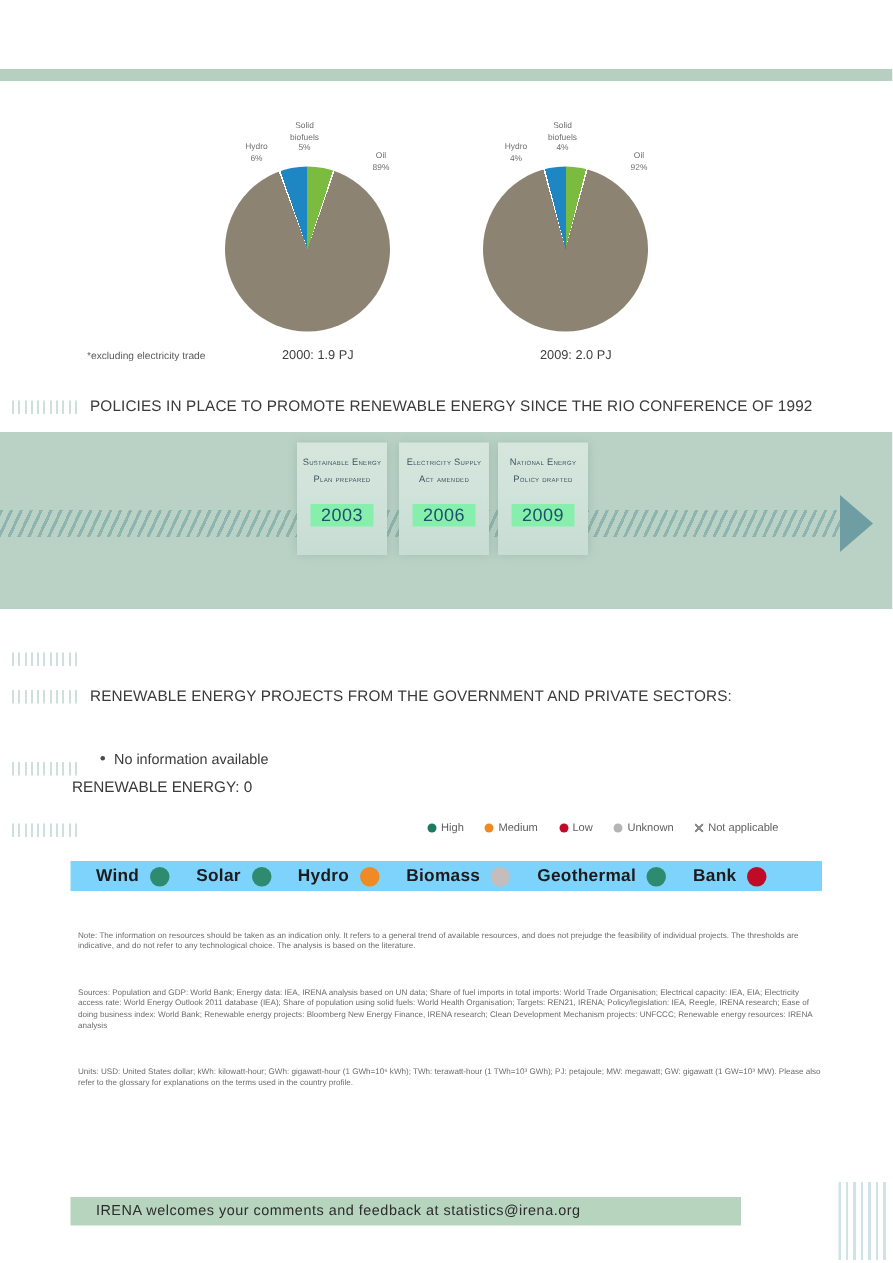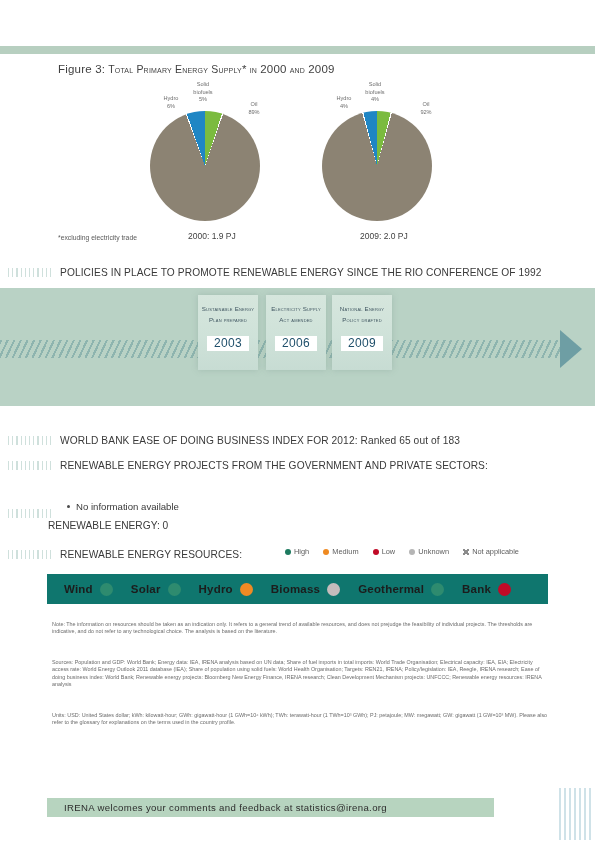--- a/index.html
+++ b/index.html
@@ -90,39 +90,39 @@
     position:absolute;top:7px;width:60px;height:75px;
     background:linear-gradient(180deg,#d6e6dd 0%,#cfe2d9 55%,#c7dcd3 100%);
     box-shadow:0 0 6px rgba(120,150,140,.35);
   }
   .tl-card .cap{
     position:absolute;left:3px;right:3px;top:8px;
     font-size:6.2px;color:#3f5560;text-align:center;line-height:11px;
     font-variant:small-caps;letter-spacing:.2px;
   }
   .tl-year{
-    position:absolute;top:48px;width:42px;height:15px;background:#ffffff;
+    position:absolute;top:48px;width:42px;height:15px;background:#86efac;
     color:#20506b;font-size:12px;text-align:center;line-height:15px;
     letter-spacing:.3px;
   }
 
   
   .legend{position:absolute;left:252px;top:547px;font-size:7.4px;color:#5d5d5d;margin-left:33px;}
   .legend span.item{margin-right:12px;white-space:nowrap;}
   .dot{display:inline-block;width:6px;height:6px;border-radius:50%;vertical-align:-.5px;margin-right:3px;}
   .xmark{display:inline-block;width:6px;height:6px;vertical-align:-.5px;margin-right:3px;
          background:#8c8c8c;
          -webkit-mask:linear-gradient(45deg,transparent 40%,#000 40% 60%,transparent 60%),
                       linear-gradient(-45deg,transparent 40%,#000 40% 60%,transparent 60%);
          mask:linear-gradient(45deg,transparent 40%,#000 40% 60%,transparent 60%),
               linear-gradient(-45deg,transparent 40%,#000 40% 60%,transparent 60%);}
 
   .res-bar{
-    position:absolute;left:47px;top:574px;width:501px;height:30px;
-    background:#0f766e;display:flex;align-items:center;padding-left:17px;box-sizing:border-box;
+    position:absolute;left:47px;top:574px;width:501px;height:20px;
+    background:#7dd3fc;display:flex;align-items:center;padding-left:17px;box-sizing:border-box;
   }
   .res-item{display:flex;align-items:center;margin-right:18px;}
   .res-item .name{font-size:11.5px;font-weight:bold;color:#1c1c1c;margin-right:7px;letter-spacing:.2px;}
   .res-item .bigdot{width:13px;height:13px;border-radius:50%;}
 
   
   .notes{position:absolute;left:52px;width:498px;font-size:5.4px;color:#6c6c6c;line-height:7.4px;text-align:left;}
 
   
   .footer-bar{
@@ -139,28 +139,20 @@
   }
   .bullet{display:inline-block;width:3px;height:3px;border-radius:50%;background:#4a4a4a;vertical-align:2px;margin-right:6px;}
 </style>
 </head>
 <body>
 
 <div class="top-rule"></div>
 
 <div class="figure-block">
 
-  <div class="fig-title">
-    <span class="num">Figure 3:</span>
-    <span>Total Primary Energy Supply</span><span class="num">*</span>
-    <span>in</span>
-    <span class="yr">2000</span>
-    <span>and</span>
-    <span class="yr">2009</span>
-  </div>
 
   <div class="pie-wrap" style="left:150px;top:57px;">
     <div class="pie pie-2000"></div>
   </div>
   <div class="lbl" style="left:156px;top:41px;width:30px;">Hydro
 6%</div>
   <div class="lbl" style="left:186px;top:27px;width:34px;">Solid
 biofuels
 5%</div>
   <div class="lbl" style="left:240px;top:47px;width:28px;">Oil
@@ -200,37 +192,37 @@
   </div>
   <div class="tl-year" style="left:275px;">2006</div>
 
   <div class="tl-card" style="left:332px;">
     <div class="cap">National Energy Policy drafted</div>
   </div>
   <div class="tl-year" style="left:341px;">2009</div>
 </div>
 
 <div class="sec-head" style="top:433px;">
-  <span class="ticks"></span><span class="txt">WORLD BANK EASE OF DOING BUSINESS INDEX FOR 2012: Ranked 65 out of 183</span>
+  <span class="ticks"></span>
 </div>
 
 <div class="sec-head" style="top:458px;">
   <span class="ticks"></span><span class="txt">RENEWABLE ENERGY PROJECTS FROM THE GOVERNMENT AND PRIVATE SECTORS:</span>
 </div>
 <div style="position:absolute;left:67px;top:473px;font-size:9.6px;color:#3a3a3a;margin-top:28px;">
   <span class="bullet"></span><span>No information available</span>
 </div>
 
 <div class="sec-head" style="top:506px;width:540px;">
   <span class="ticks"></span>
 </div>
 <div style="position:absolute;left:48px;top:520px;font-size:10.2px;color:#3a3a3a;">RENEWABLE ENERGY: 0</div>
 
 <div class="sec-head" style="top:547px;">
-  <span class="ticks"></span><span class="txt">RENEWABLE ENERGY RESOURCES:</span>
+  <span class="ticks"></span>
 </div>
 
 <div class="legend">
   <span class="item"><span class="dot" style="background:#1d7a5f"></span><span>High</span></span>
   <span class="item"><span class="dot" style="background:#ef8a21"></span><span>Medium</span></span>
   <span class="item"><span class="dot" style="background:#c10a27"></span><span>Low</span></span>
   <span class="item"><span class="dot" style="background:#b5b5b5"></span><span>Unknown</span></span>
   <span class="item"><span class="xmark"></span><span>Not applicable</span></span>
 </div>
 

